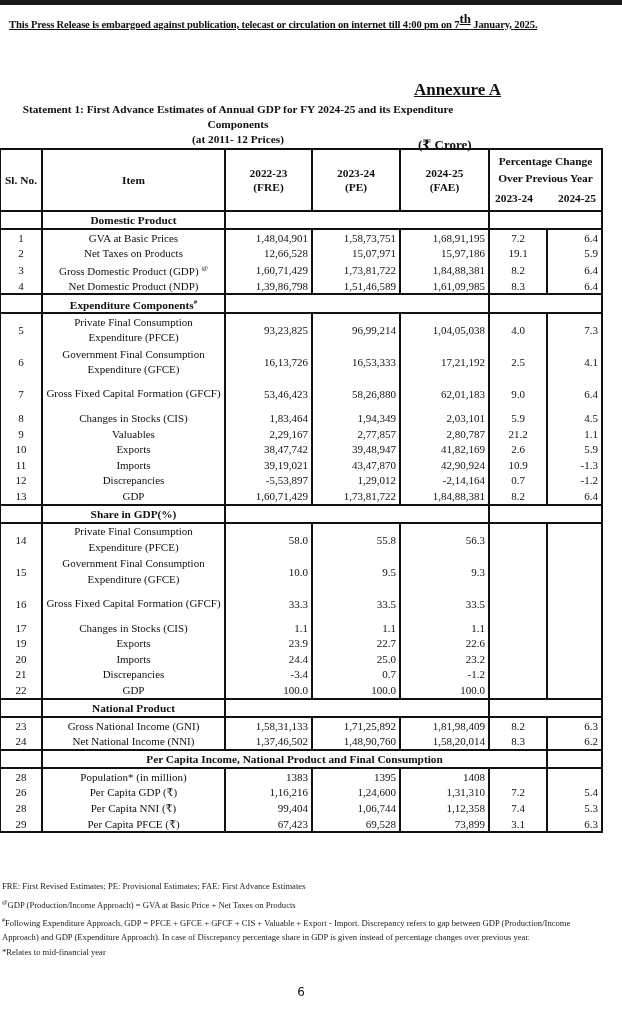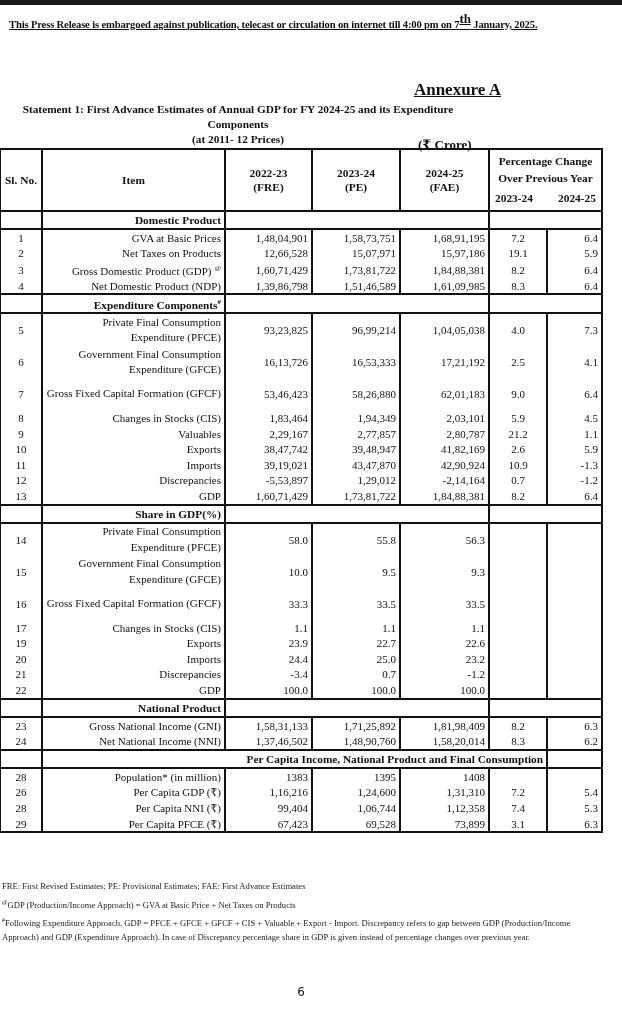--- a/index.html
+++ b/index.html
@@ -28,21 +28,21 @@
   }
   table.gdp td, table.gdp th { padding:0 3px; border-left:2px solid #111; border-right:2px solid #111; }
   table.gdp th { font-weight:bold; text-align:center; border-top:2px solid #111; border-bottom:2px solid #111; font-size:11.4px; }
   col.c-sl { width:42px; } col.c-item { width:183px; }
   col.c-y1 { width:87px; } col.c-y2 { width:88px; } col.c-y3 { width:89px; }
   col.c-p1 { width:58px; } col.c-p2 { width:55px; }
   .hdr-row th { height:60px; vertical-align:middle; }
   .pct-head { line-height:17px; }
   .pct-years { display:flex; justify-content:space-between; padding:0 2px; margin-top:3px; }
   td.sl { text-align:center; border-right:2px solid #111; }
-  td.item { text-align:right; padding-left:2px; }
+  td.item { text-align:center; padding-left:2px; }
   td.num { text-align:right; padding-right:12px; border-left:none; border-right:none; }
   td.num.first { border-left:2px solid #111; }
   td.num.last { border-right:2px solid #111; }
   td.pct1 { text-align:center; border-left:2px solid #111; border-right:none; }
   td.pct2 { text-align:right; padding-right:10px; border-left:none; border-right:2px solid #111; }
   tr.section td { border-top:2px solid #111; border-bottom:2px solid #111; height:16px; font-weight:bold; font-size:11.3px; }
   tr.section td.sec-blank { border-left:2px solid #111; }
   tr.row td { height:15.6px; }
   tr.row.tall td { height:32px; }
   tr.row.tall td.item { line-height:15.5px; }
@@ -379,15 +379,16 @@
         <td class="pct1">3.1</td>
         <td class="pct2">6.3</td>
       </tr>
     </tbody>
 </table>
 
 <div class="footnotes" id="footnotes">
     <p><span>FRE: First Revised Estimates; PE: Provisional Estimates; FAE: First Advance Estimates</span></p>
     <p><sup>@</sup><span>GDP (Production/Income Approach) = GVA at Basic Price + Net Taxes on Products</span></p>
     <p><sup>#</sup><span>Following Expenditure Approach, GDP = PFCE + GFCE + GFCF + CIS + Valuable + Export - Import. Discrepancy refers to gap between GDP (Production/Income Approach) and GDP (Expenditure Approach).  In case of Discrepancy percentage share in GDP is given instead of percentage changes over previous year.</span></p>
+    <p><span>*Relates to mid-financial year</span></p>
   </div>
 
 <div class="pagenum">6</div>
 
 </body></html>

